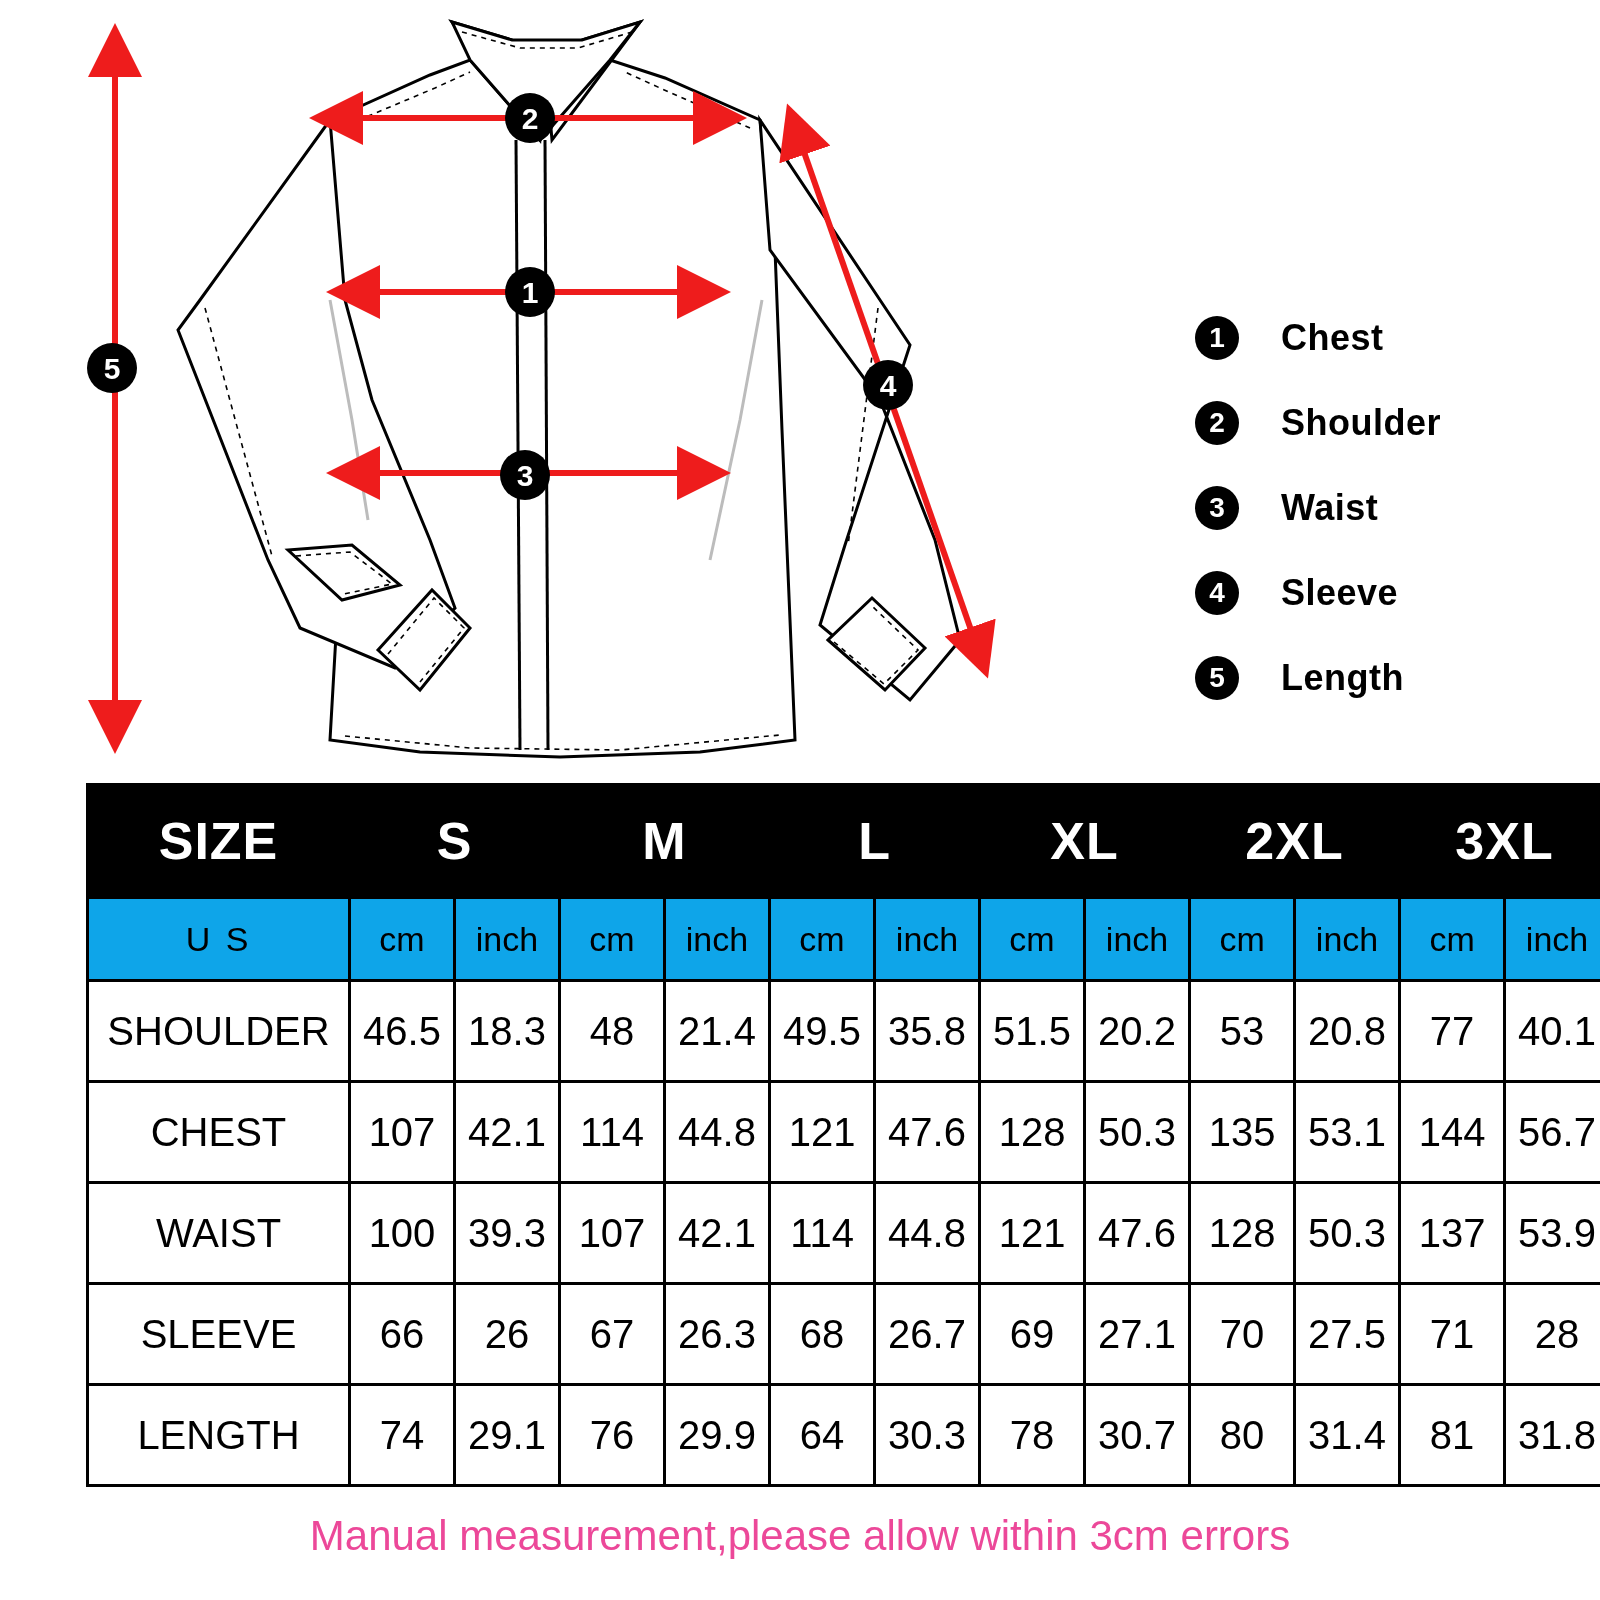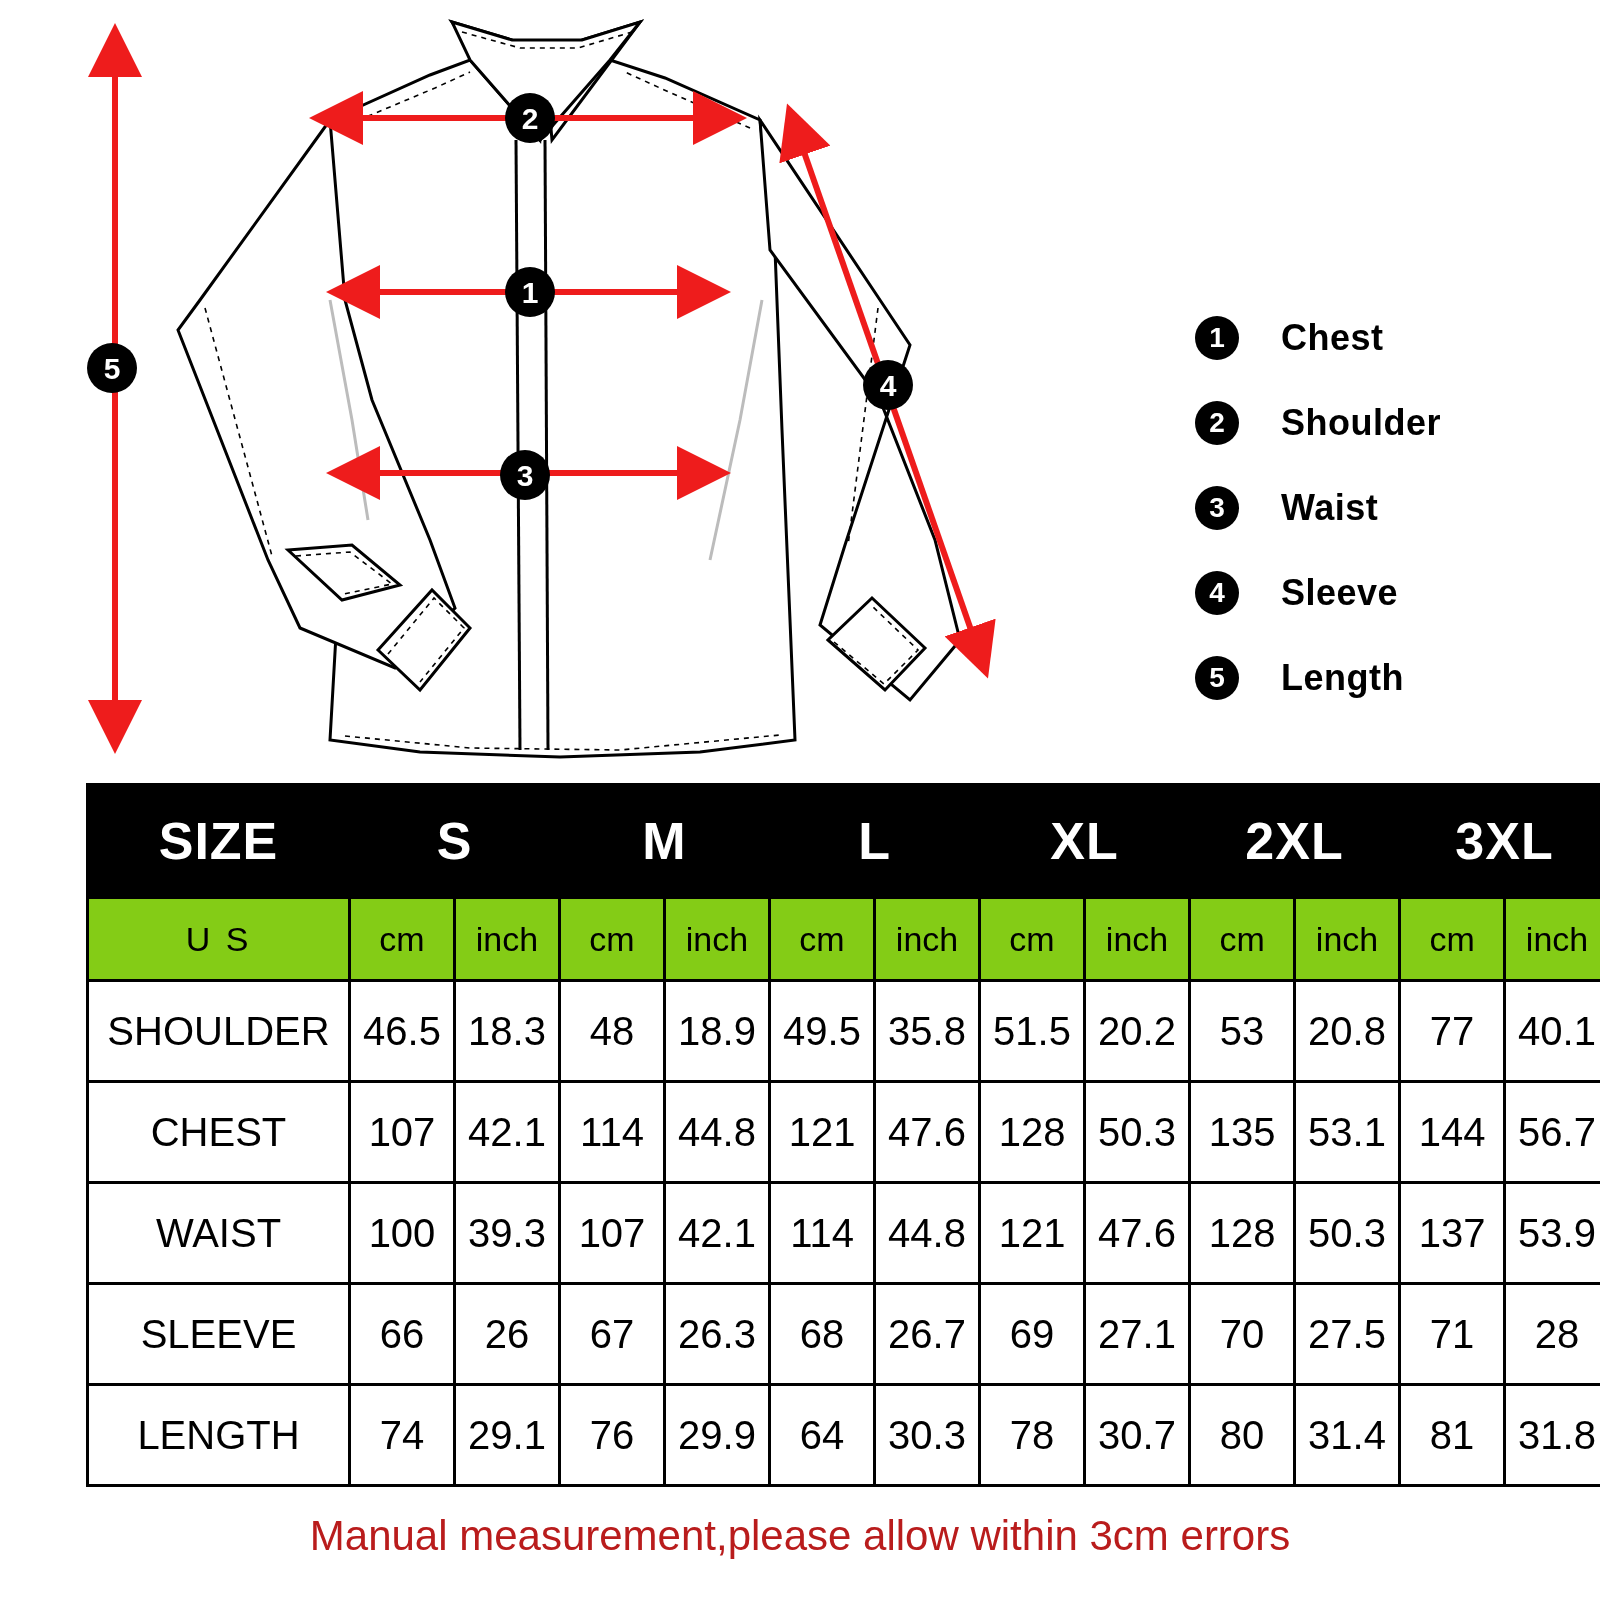--- a/index.html
+++ b/index.html
@@ -89,21 +89,21 @@
     font-size: 52px;
     font-weight: bold;
     height: 108px;
     letter-spacing: 1px;
   }
   tr.head-sizes td.size-label {
     font-size: 52px;
   }
   
   tr.head-units td {
-    background: #84cc16;
+    background: #0ea5e9;
     color: #000;
     font-size: 34px;
     height: 78px;
     text-align: center;
   }
   tr.head-units td.us-label {
     font-size: 34px;
     letter-spacing: 3px;
   }
   
@@ -117,21 +117,21 @@
   }
 
   
   #note {
     position: absolute;
     left: 0;
     top: 1512px;
     width: 1600px;
     text-align: center;
     font-size: 42px;
-    color: #b91c1c;
+    color: #ec4899;
   }
 </style>
 </head>
 <body>
 
 <div id="illustration">
   <svg width="1600" height="780" viewBox="0 0 1600 780" xmlns="http://www.w3.org/2000/svg">
     <defs>
       <marker id="arrowRed" markerWidth="9" markerHeight="9" refX="7.5" refY="4.5" orient="auto">
         <path d="M0,0 L9,4.5 L0,9 z" fill="#ee1c1c"></path>
@@ -274,21 +274,21 @@
         <td>inch</td>
         <td>cm</td>
         <td>inch</td>
       </tr>
 
       <tr class="data-row">
         <td class="row-label">SHOULDER</td>
         <td>46.5</td>
         <td>18.3</td>
         <td>48</td>
-        <td>18.9</td>
+        <td>21.4</td>
         <td>49.5</td>
         <td>35.8</td>
         <td>51.5</td>
         <td>20.2</td>
         <td>53</td>
         <td>20.8</td>
         <td>77</td>
         <td>40.1</td>
       </tr>
 

